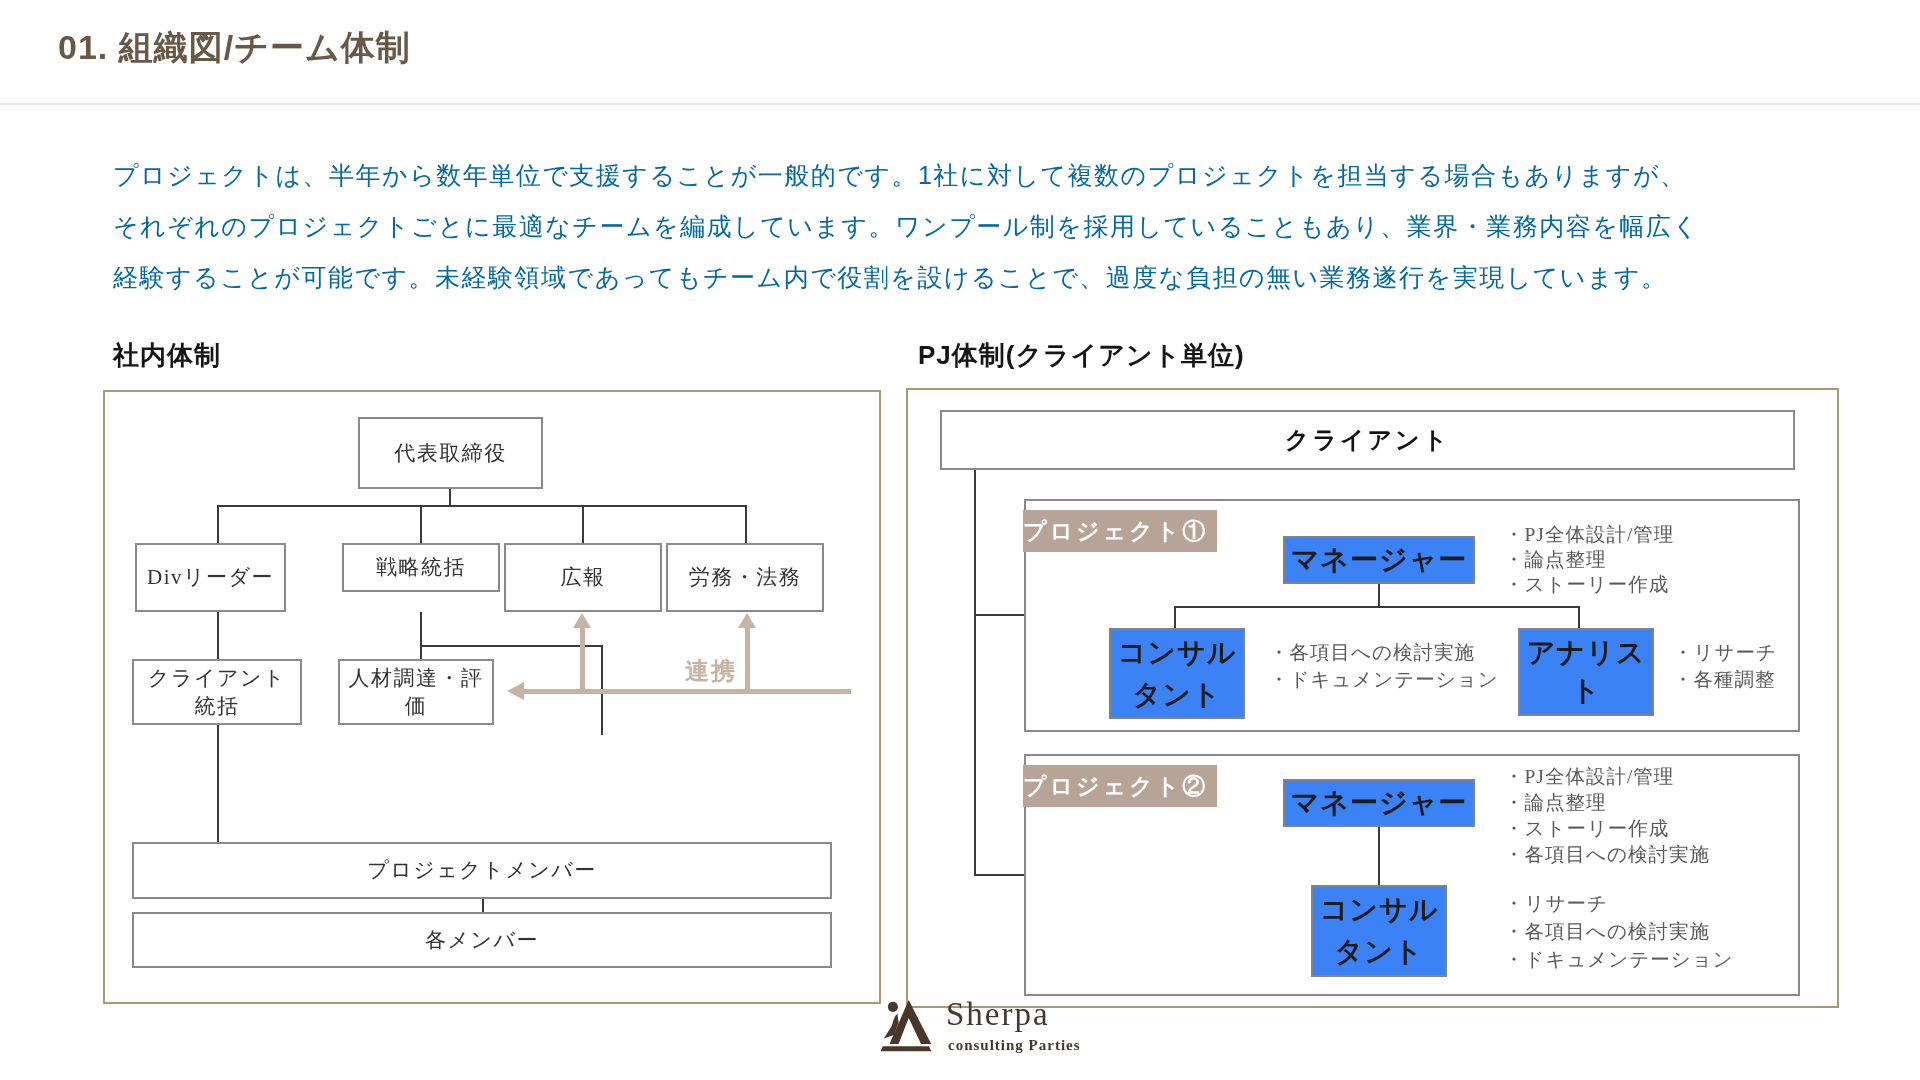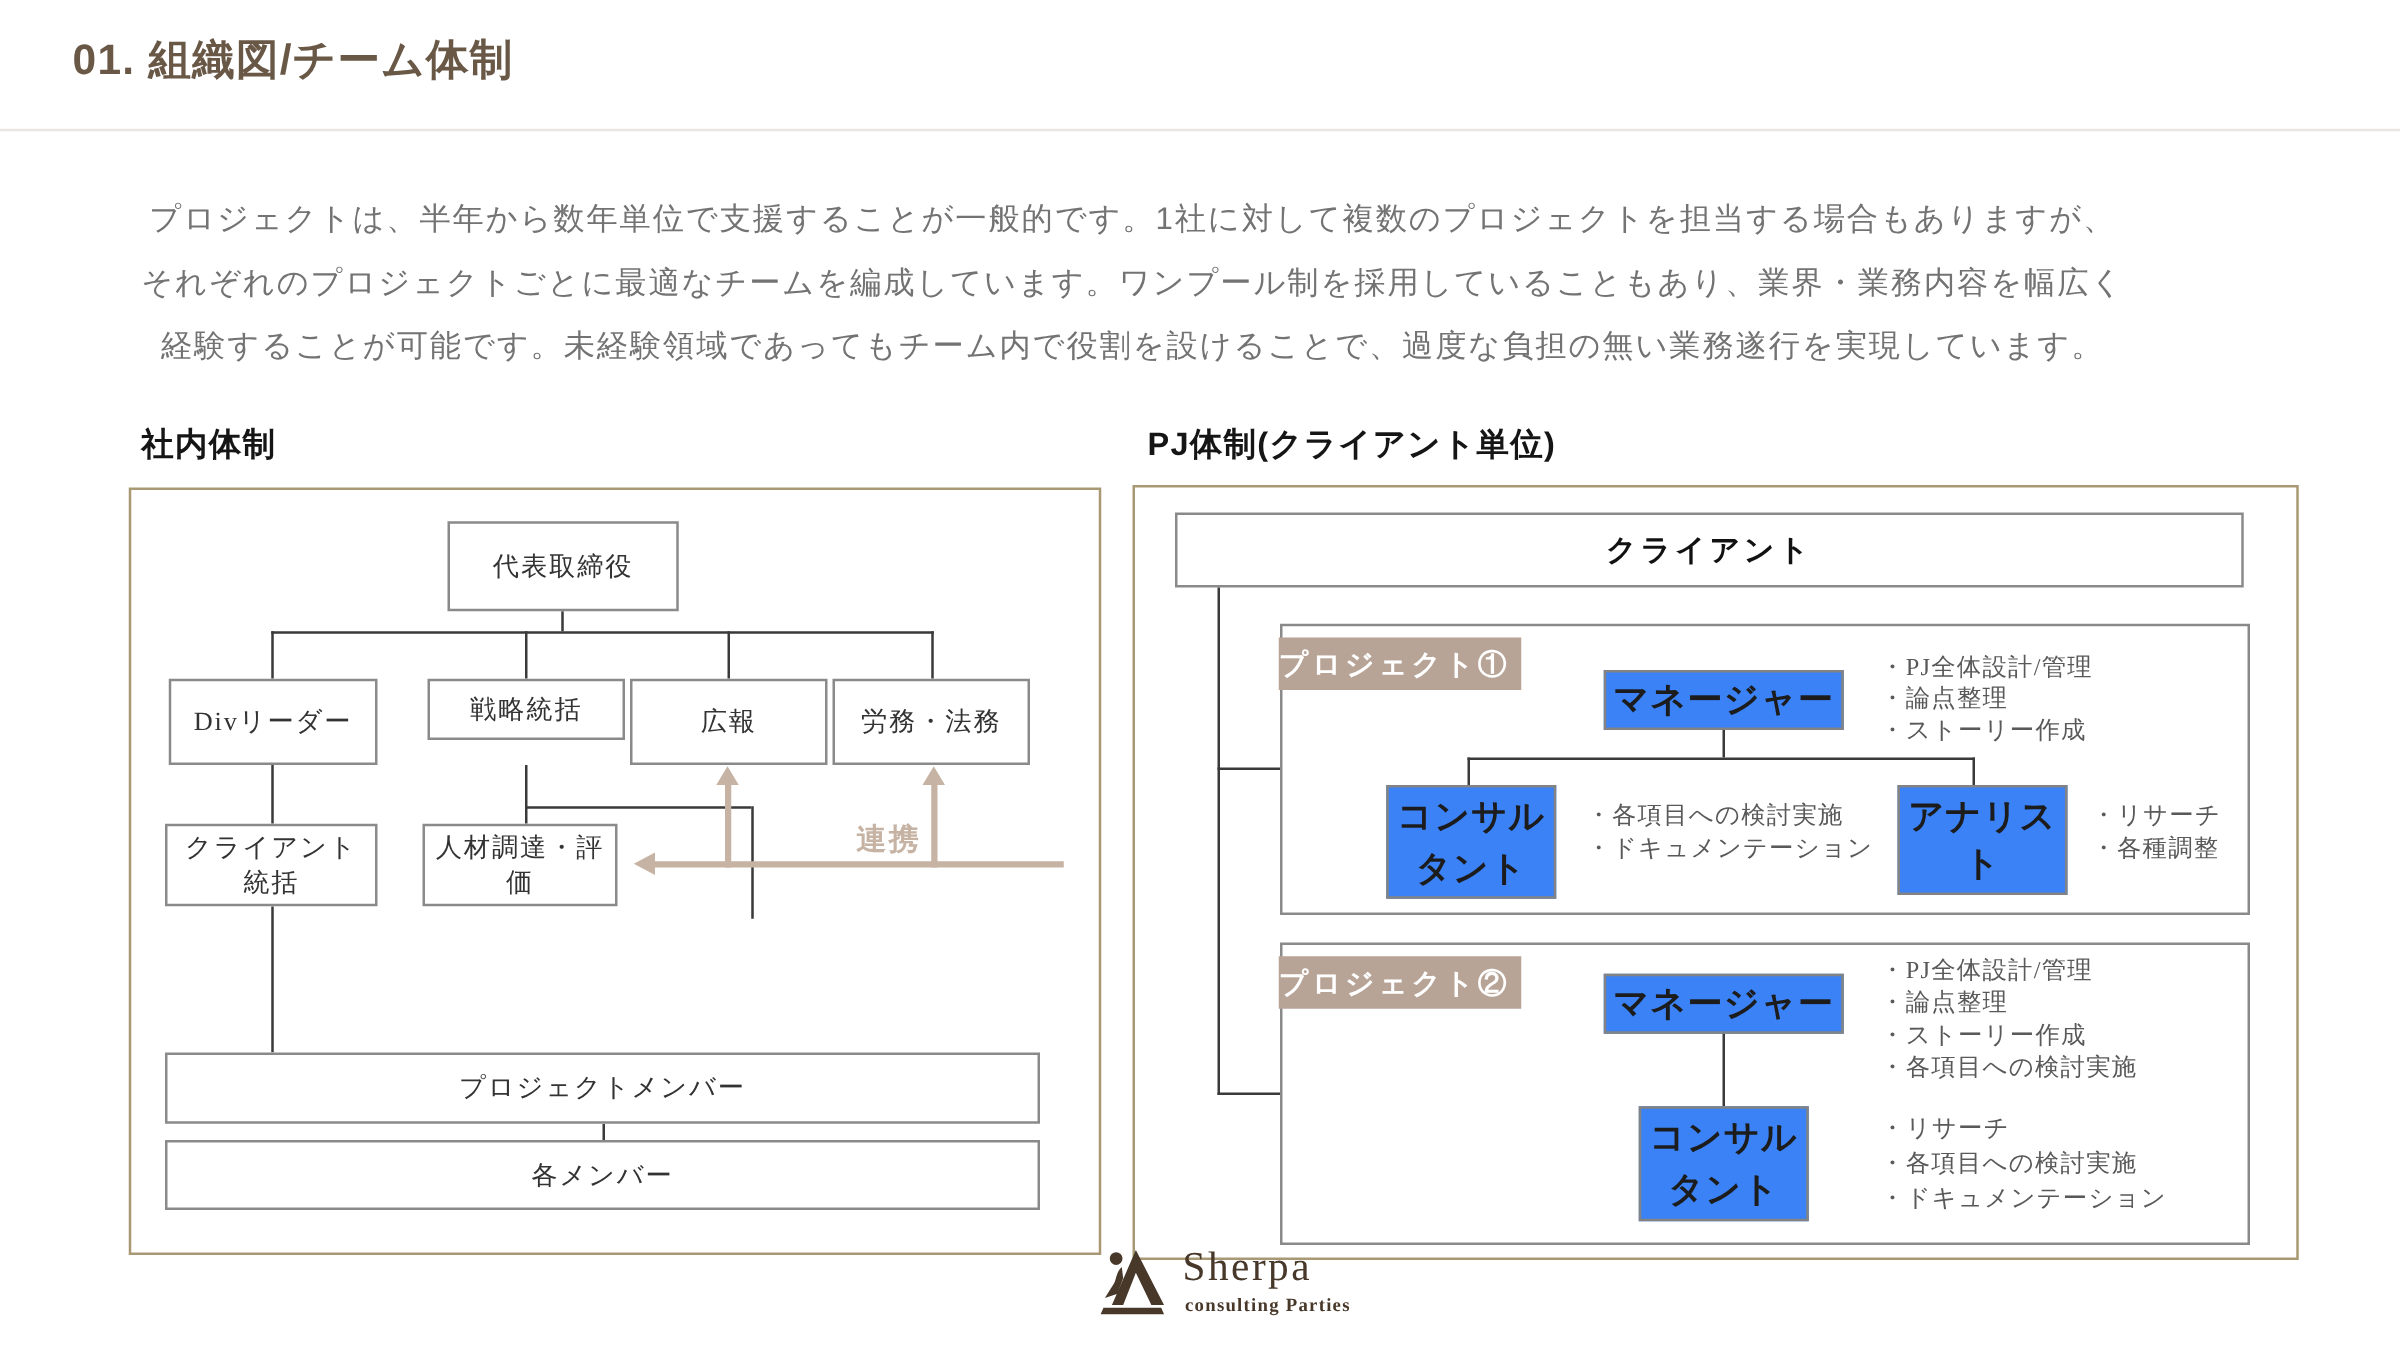--- a/index.html
+++ b/index.html
@@ -1,22 +1,22 @@
 <!DOCTYPE html>
 <html><head>
 <meta charset="utf-8">
 <style>
   html,body{margin:0;padding:0;background:#fff;}
   .stage{position:relative;width:1920px;height:1080px;background:#fff;overflow:hidden;
          font-family:"Liberation Sans",sans-serif;}
   .abs{position:absolute;}
   .page-title{font-size:34px;font-weight:bold;color:#6a5847;letter-spacing:1px;}
   .divider{background:#e9e7e4;}
-  .intro-line{font-size:25px;color:#737373;letter-spacing:1.5px;white-space:nowrap;
-              font-family:"Liberation Sans",sans-serif;text-align:center;}
+  .intro-line{font-size:25px;color:#0369a1;letter-spacing:1.5px;white-space:nowrap;
+              font-family:"Liberation Sans",sans-serif;}
   .sec-heading{font-size:26px;font-weight:bold;color:#151515;letter-spacing:1px;}
   .panel{border:2px solid #a89974;background:#fff;}
   .box{background:#fff;border:2px solid #8a8a8a;display:flex;flex-direction:column;
        align-items:center;justify-content:center;text-align:center;
        font-family:"Liberation Serif",serif;font-size:21px;color:#333;letter-spacing:1.5px;
        box-sizing:border-box;line-height:1.35;}
   .gbox{background:#3b82f6;border:2px solid #838383;font-family:"Liberation Sans",sans-serif;
         font-weight:bold;font-size:28px;color:#1c1c1c;letter-spacing:1px;}
   .kline{background:#3a3a3a;}
   .tan{background:#c6b3a4;}
@@ -70,21 +70,21 @@
 
     <div class="abs tan" style="left:418px;top:297px;width:328px;height:5px;"></div>
     <div class="abs arrow-left" style="left:402px;top:290px;"></div>
     <div class="abs tan" style="left:475px;top:234px;width:5px;height:68px;"></div>
     <div class="abs arrow-up" style="left:468px;top:221px;"></div>
     <div class="abs tan" style="left:640px;top:234px;width:5px;height:68px;"></div>
     <div class="abs arrow-up" style="left:633px;top:221px;"></div>
     <div class="abs renkei" style="left:580px;top:263px;">連携</div>
 
     <div class="abs box" style="left:253px;top:25px;width:185px;height:72px;">代表取締役</div>
-    <div class="abs box" style="left:30px;top:151px;width:167px;height:69px;">Divリーダー</div>
+    <div class="abs box" style="left:30px;top:151px;width:151px;height:69px;">Divリーダー</div>
     <div class="abs box" style="left:237px;top:151px;width:158px;height:49px;">戦略統括</div>
     <div class="abs box" style="left:399px;top:151px;width:158px;height:69px;">広報</div>
     <div class="abs box" style="left:561px;top:151px;width:158px;height:69px;">労務・法務</div>
     <div class="abs box" style="left:27px;top:267px;width:170px;height:66px;">
       <div>クライアント</div>
       <div>統括</div>
     </div>
     <div class="abs box" style="left:233px;top:267px;width:156px;height:66px;">人材調達・評価</div>
     <div class="abs box" style="left:27px;top:450px;width:700px;height:57px;">プロジェクトメンバー</div>
     <div class="abs box" style="left:27px;top:520px;width:700px;height:56px;text-align:right;">各メンバー</div>

